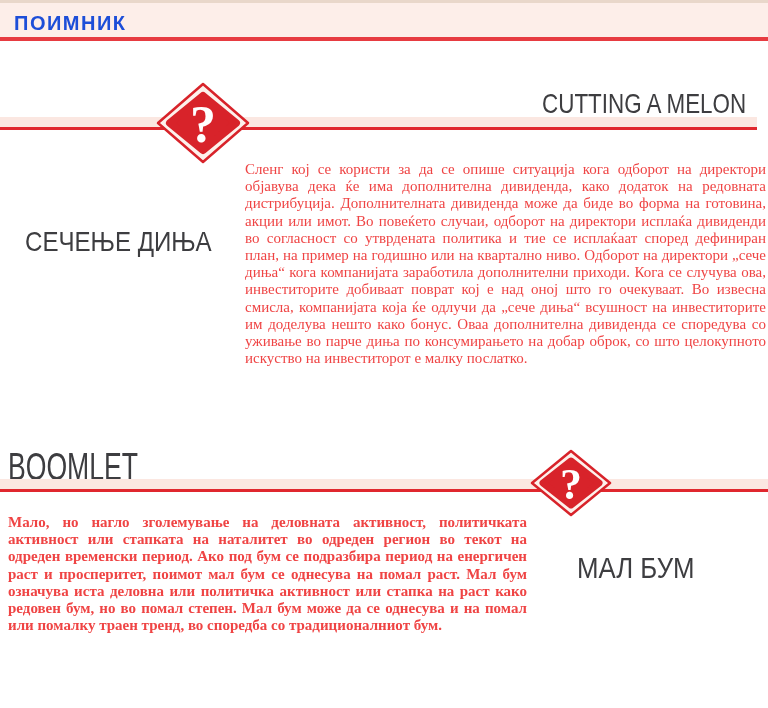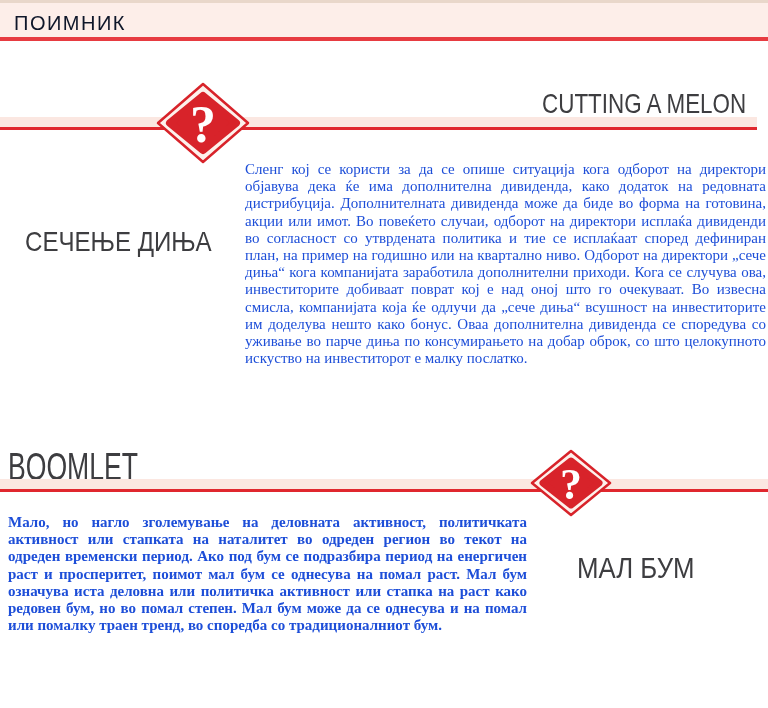--- a/index.html
+++ b/index.html
@@ -19,21 +19,21 @@
   }
   .header-rule{position:absolute;top:37px;left:0;width:768px;height:4px;background:#e73b41;}
 
   
   .rule{position:absolute;left:0;}
   .rule .pink{height:10px;background:#fbe7e1;}
   .rule .red{height:3px;background:#e0272e;}
   .term-heading{color:#3d3d40;font-weight:300;white-space:nowrap;}
   .body-text{
     font-family:"Liberation Serif","DejaVu Serif",serif;
-    font-size:15px;line-height:17.2px;color:#1d4ed8;
+    font-size:15px;line-height:17.2px;color:#ef4444;
     text-align:justify;
   }
   .diamond{position:absolute;}
 
   
   .e1-term-en{
     position:absolute;top:88px;right:22px;font-size:28px;
     transform:scaleX(0.80);transform-origin:right center;
   }
   .e1-rule{top:117px;width:757px;}
@@ -57,21 +57,21 @@
     transform:scaleX(0.86);transform-origin:left center;
   }
 </style>
 </head>
 <body>
 
 <div class="page">
 
   <div class="top-strip"></div>
   <div class="header-band"></div>
-  <div class="header-title term-heading" style="color:#0f172a;">ПОИМНИК</div>
+  <div class="header-title term-heading" style="color:#1d4ed8;font-weight:bold;">ПОИМНИК</div>
   <div class="header-rule"></div>
 
   <div class="term-heading e1-term-en">CUTTING A MELON</div>
 
   <div class="rule e1-rule">
     <div class="pink"></div>
     <div class="red"></div>
   </div>
 
   <div class="diamond e1-diamond">

